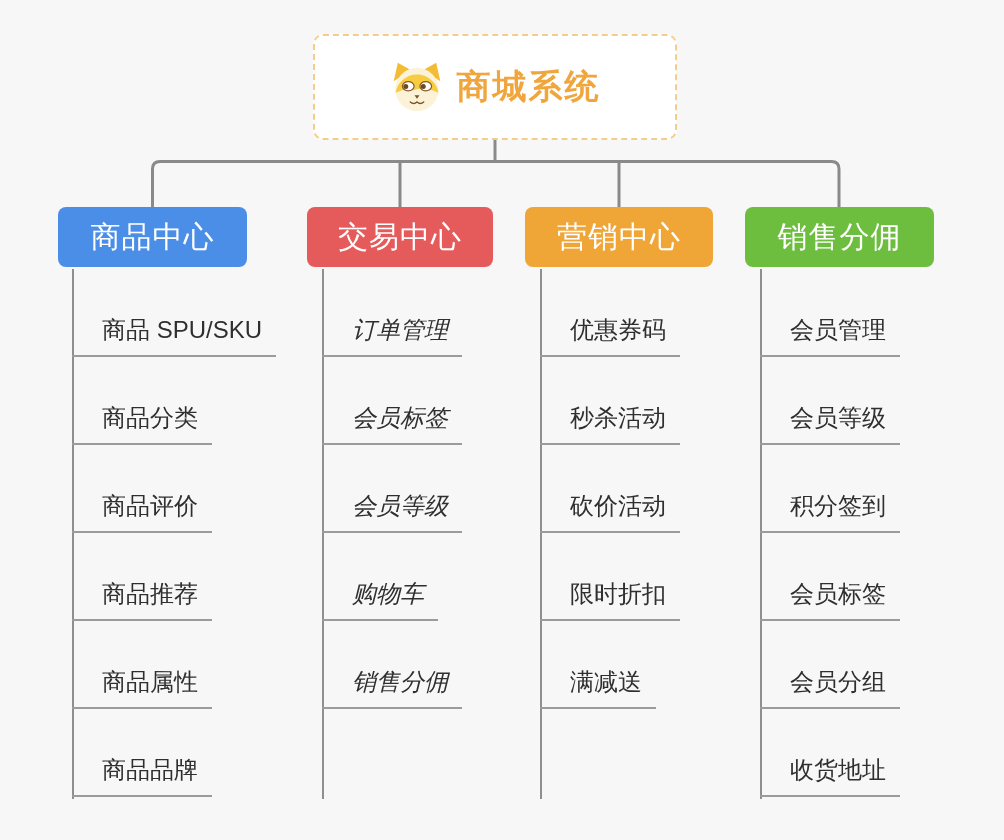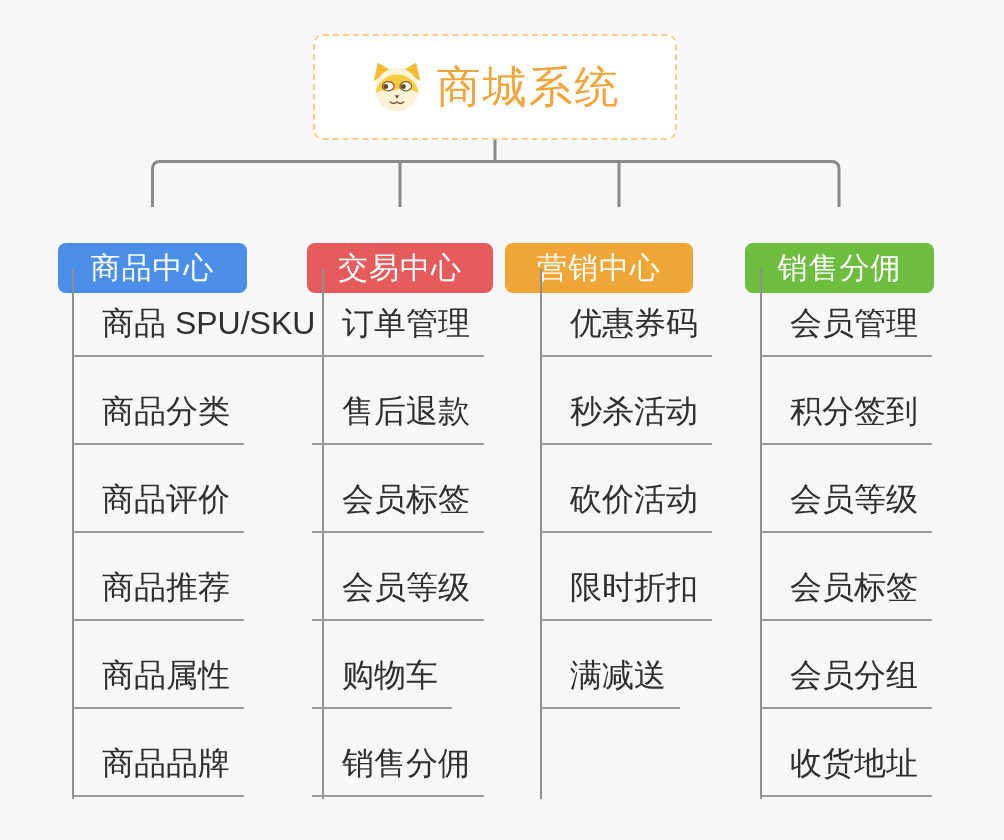--- a/index.html
+++ b/index.html
@@ -8,41 +8,41 @@
     font-family:"Liberation Sans","DejaVu Sans",sans-serif;
   }
   .connectors{position:absolute;left:0;top:0;}
   .connectors path{stroke:#8a8a8a;stroke-width:3;fill:none;}
 
   .root{
     position:absolute;left:313px;top:34px;width:364px;height:106px;box-sizing:border-box;
     background:#ffffff;border:2px dashed #f5cd8b;border-radius:10px;
     display:flex;align-items:center;justify-content:center;gap:13px;cursor:pointer;
   }
-  .root-label{font-size:44px;font-weight:400;letter-spacing:2px;}
+  .root-label{font-size:34px;font-weight:700;letter-spacing:2px;}
 
   .branch{
-    position:absolute;top:207px;height:50px;border-radius:8px;
-    display:flex;align-items:center;justify-content:center;cursor:pointer;margin-top:36px;
+    position:absolute;top:207px;height:60px;border-radius:8px;
+    display:flex;align-items:center;justify-content:center;cursor:pointer;
   }
   .branch span{color:#ffffff;font-size:30px;font-weight:500;letter-spacing:1px;}
   .b0{left:58px;width:189px;}
   .b1{left:307px;width:186px;}
-  .b2{left:505px;width:188px;}
+  .b2{left:525px;width:188px;}
   .b3{left:745px;width:189px;}
 
   .trunk{position:absolute;top:269px;width:2px;height:530px;background:#8f8f8f;}
   .tr0{left:72px;} .tr1{left:322px;} .tr2{left:540px;} .tr3{left:760px;}
 
   .col{position:absolute;top:269px;}
-  .c0{left:72px;} .c1{left:312px;} .c2{left:540px;} .c3{left:760px;}
+  .c0{left:72px;} .c1{left:322px;font-style:italic;} .c2{left:540px;} .c3{left:760px;}
   .slot{height:88px;display:flex;align-items:flex-end;}
   .leaf{
     display:inline-block;white-space:nowrap;width:max-content;
-    font-size:32px;color:#2f2f2f;
+    font-size:24px;color:#2f2f2f;
     padding:0 14px 9px 30px;border-bottom:2px solid #9b9b9b;cursor:pointer;
   }
 </style>
 </head>
 <body>
 
 <div class="canvas">
 
   <svg class="connectors" width="1004" height="840">
     <path d="M495 139 L495 161.5"></path>
@@ -104,23 +104,20 @@
     <div class="slot">
         <span class="leaf">商品品牌</span>
       </div>
   </div>
 
   <div class="col c1">
     <div class="slot">
         <span class="leaf">订单管理</span>
       </div>
     <div class="slot">
-        <span class="leaf">售后退款</span>
-      </div>
-    <div class="slot">
         <span class="leaf">会员标签</span>
       </div>
     <div class="slot">
         <span class="leaf">会员等级</span>
       </div>
     <div class="slot">
         <span class="leaf">购物车</span>
       </div>
     <div class="slot">
         <span class="leaf">销售分佣</span>
@@ -143,24 +140,24 @@
     <div class="slot">
         <span class="leaf">满减送</span>
       </div>
   </div>
 
   <div class="col c3">
     <div class="slot">
         <span class="leaf">会员管理</span>
       </div>
     <div class="slot">
-        <span class="leaf">积分签到</span>
+        <span class="leaf">会员等级</span>
       </div>
     <div class="slot">
-        <span class="leaf">会员等级</span>
+        <span class="leaf">积分签到</span>
       </div>
     <div class="slot">
         <span class="leaf">会员标签</span>
       </div>
     <div class="slot">
         <span class="leaf">会员分组</span>
       </div>
     <div class="slot">
         <span class="leaf">收货地址</span>
       </div>

